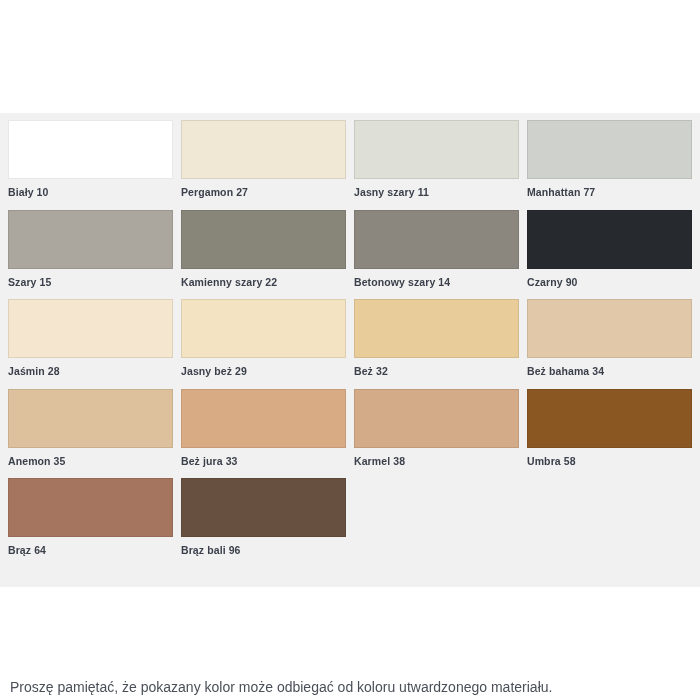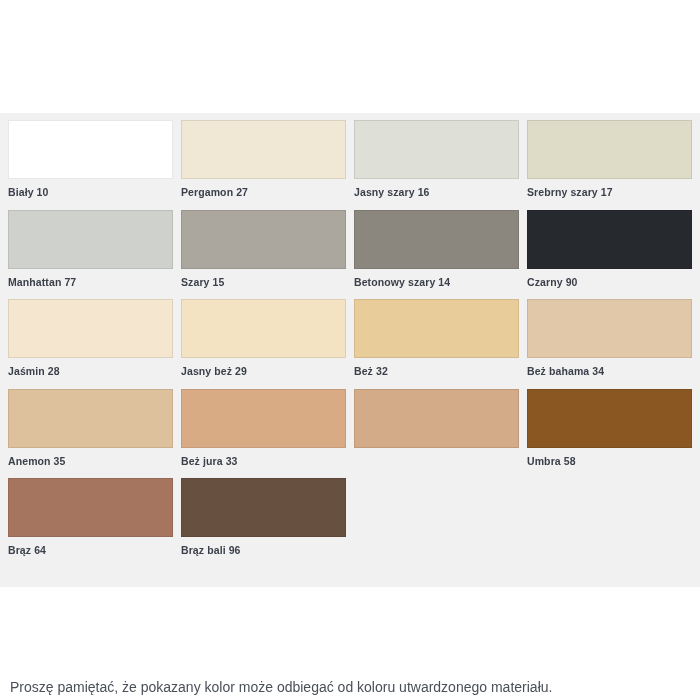--- a/index.html
+++ b/index.html
@@ -90,34 +90,34 @@
       <div class="swatch-cell">
         <div class="swatch-chip" style="background-color: rgb(255, 255, 255);"></div>
         <div class="swatch-label">Biały 10</div>
       </div>
       <div class="swatch-cell">
         <div class="swatch-chip" style="background-color: rgb(240, 231, 212);"></div>
         <div class="swatch-label">Pergamon 27</div>
       </div>
       <div class="swatch-cell">
         <div class="swatch-chip" style="background-color: rgb(222, 223, 215);"></div>
-        <div class="swatch-label">Jasny szary 16</div>
-      </div>
-      <div class="swatch-cell">
-        <div class="swatch-chip" style="background-color: rgb(222, 220, 199);"></div>
-        <div class="swatch-label">Srebrny szary 17</div>
+        <div class="swatch-label">Jasny szary 11</div>
       </div>
 
       <div class="swatch-cell">
         <div class="swatch-chip" style="background-color: rgb(206, 209, 204);"></div>
         <div class="swatch-label">Manhattan 77</div>
       </div>
       <div class="swatch-cell">
         <div class="swatch-chip" style="background-color: rgb(171, 167, 159);"></div>
         <div class="swatch-label">Szary 15</div>
+      </div>
+      <div class="swatch-cell">
+        <div class="swatch-chip" style="background-color: rgb(136, 133, 121);"></div>
+        <div class="swatch-label">Kamienny szary 22</div>
       </div>
       <div class="swatch-cell">
         <div class="swatch-chip" style="background-color: rgb(139, 134, 126);"></div>
         <div class="swatch-label">Betonowy szary 14</div>
       </div>
 
       <div class="swatch-cell">
         <div class="swatch-chip" style="background-color: rgb(38, 41, 46);"></div>
         <div class="swatch-label">Czarny 90</div>
       </div>
@@ -142,20 +142,21 @@
         <div class="swatch-chip" style="background-color: rgb(221, 193, 156);"></div>
         <div class="swatch-label">Anemon 35</div>
       </div>
       <div class="swatch-cell">
         <div class="swatch-chip" style="background-color: rgb(217, 171, 133);"></div>
         <div class="swatch-label">Beż jura 33</div>
       </div>
 
       <div class="swatch-cell">
         <div class="swatch-chip" style="background-color: rgb(212, 171, 136);"></div>
+        <div class="swatch-label">Karmel 38</div>
       </div>
       <div class="swatch-cell">
         <div class="swatch-chip" style="background-color: rgb(138, 86, 34);"></div>
         <div class="swatch-label">Umbra 58</div>
       </div>
       <div class="swatch-cell">
         <div class="swatch-chip" style="background-color: rgb(165, 117, 95);"></div>
         <div class="swatch-label">Brąz 64</div>
       </div>
       <div class="swatch-cell">

